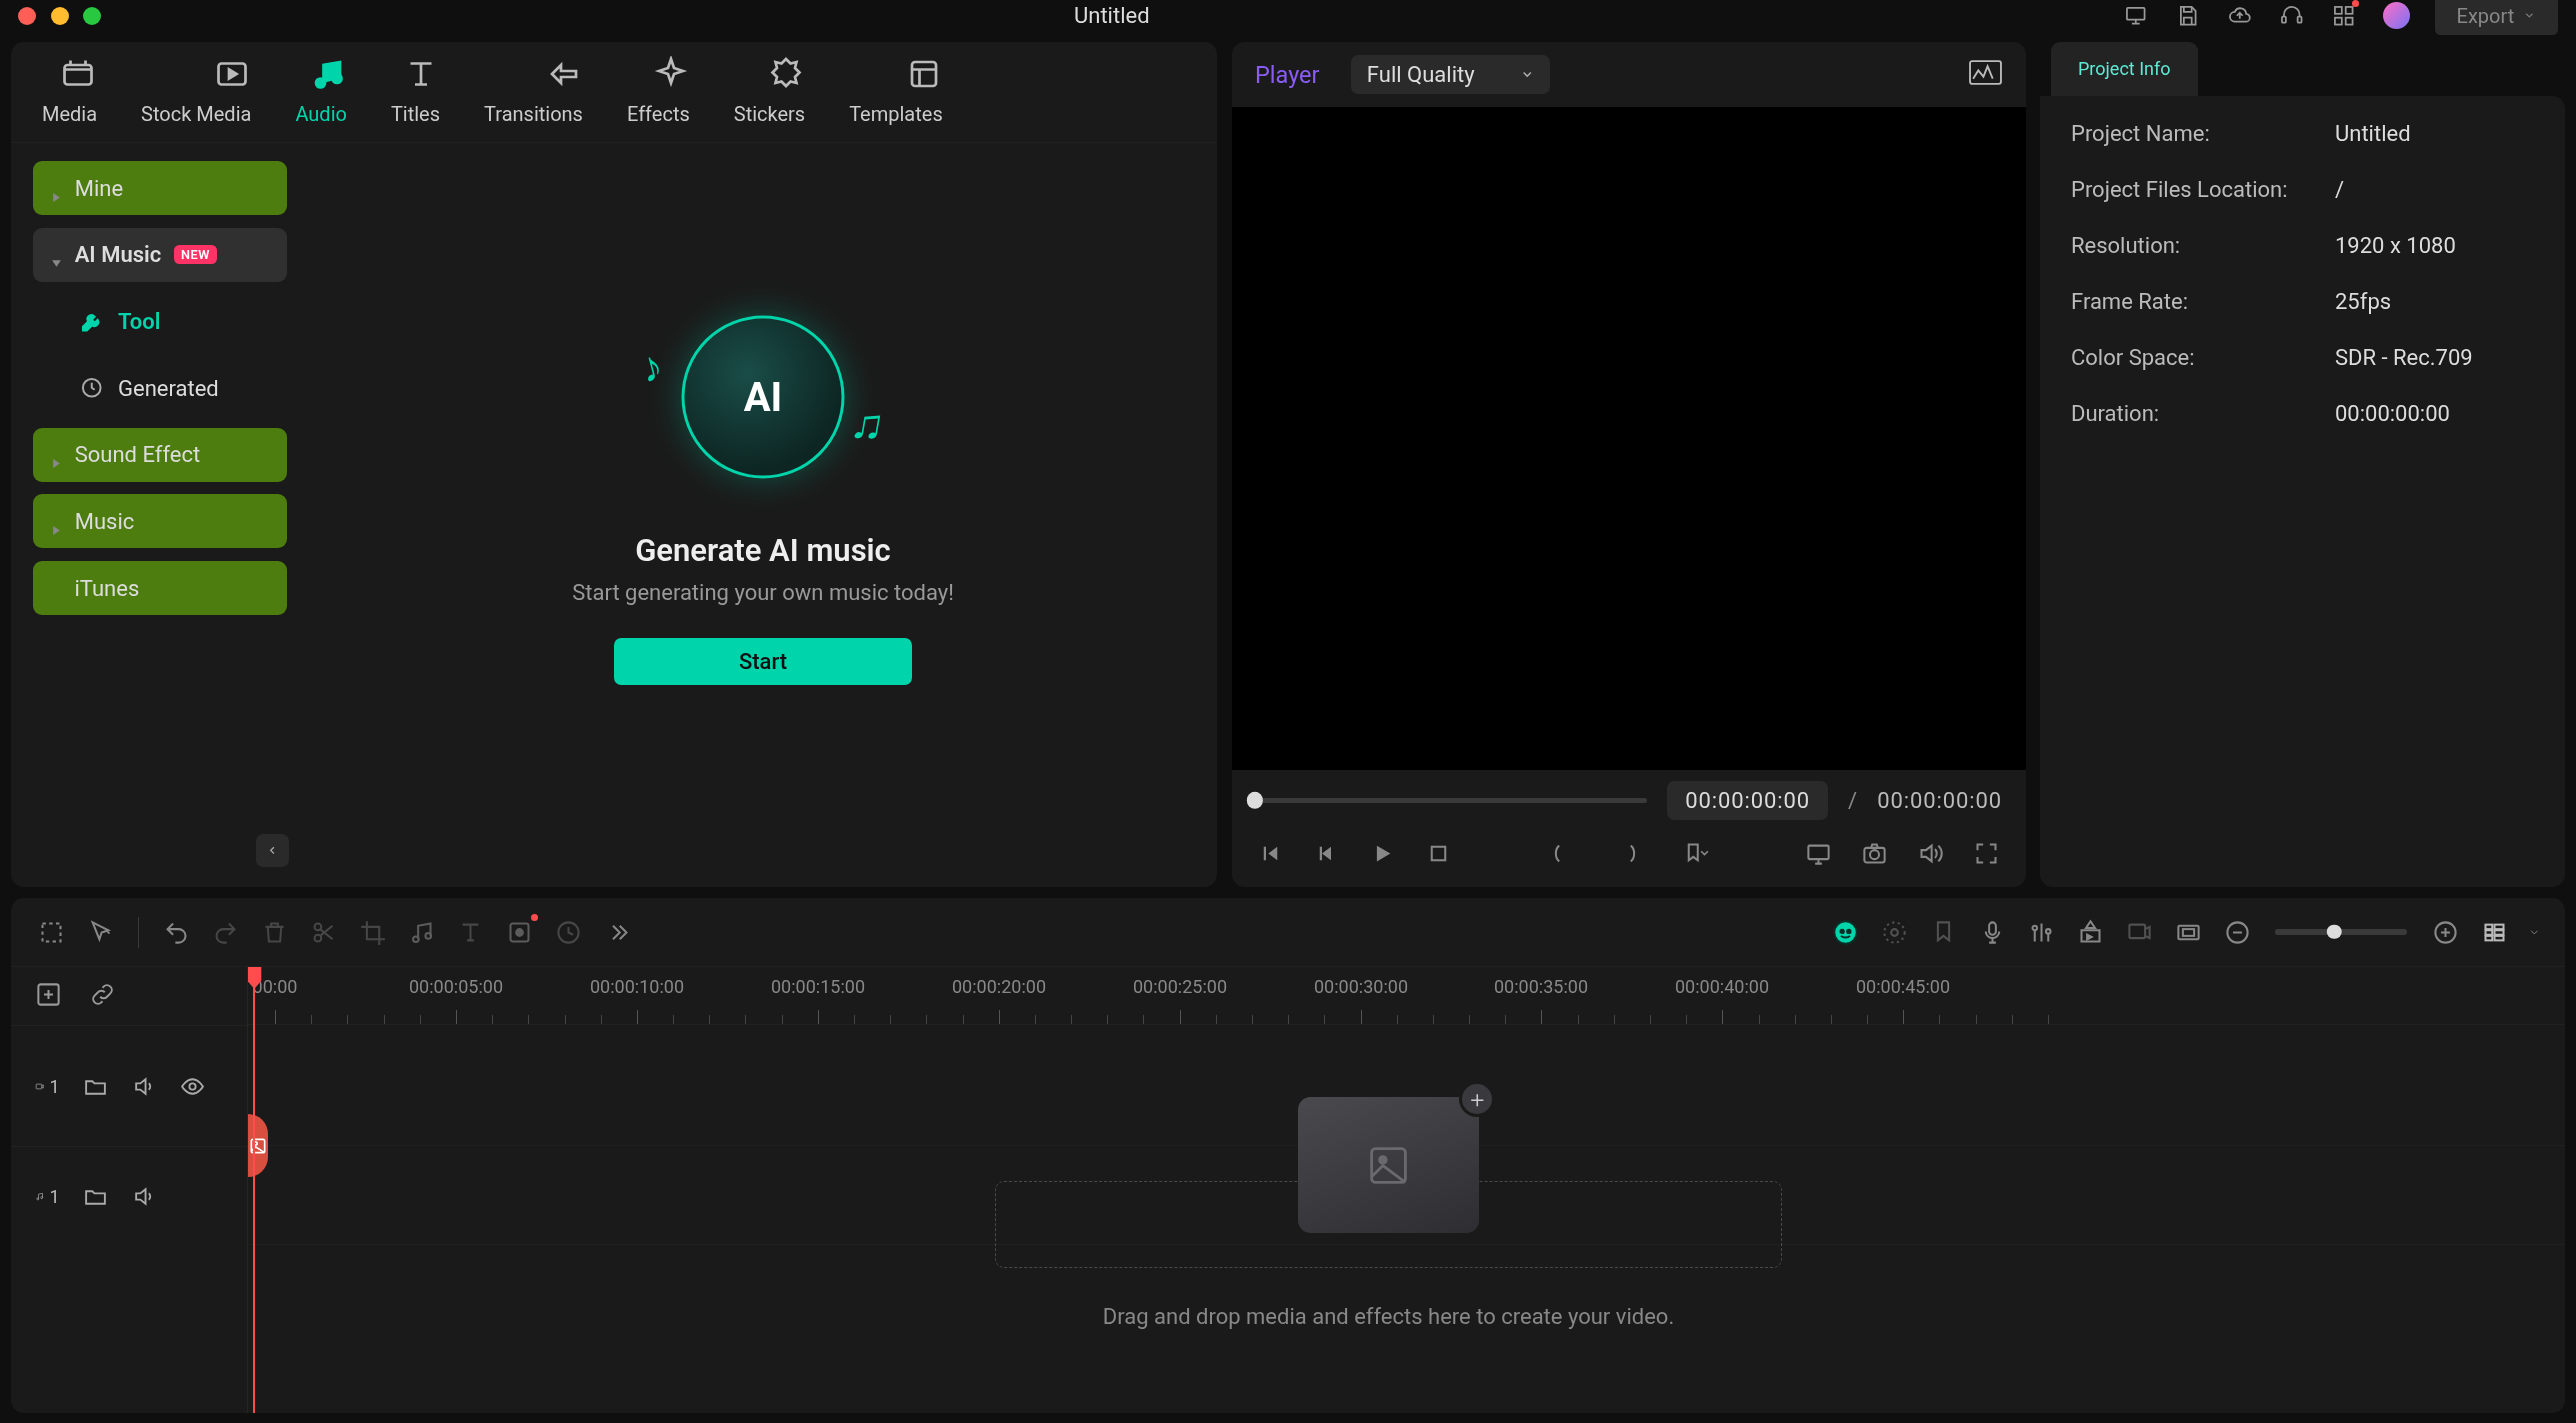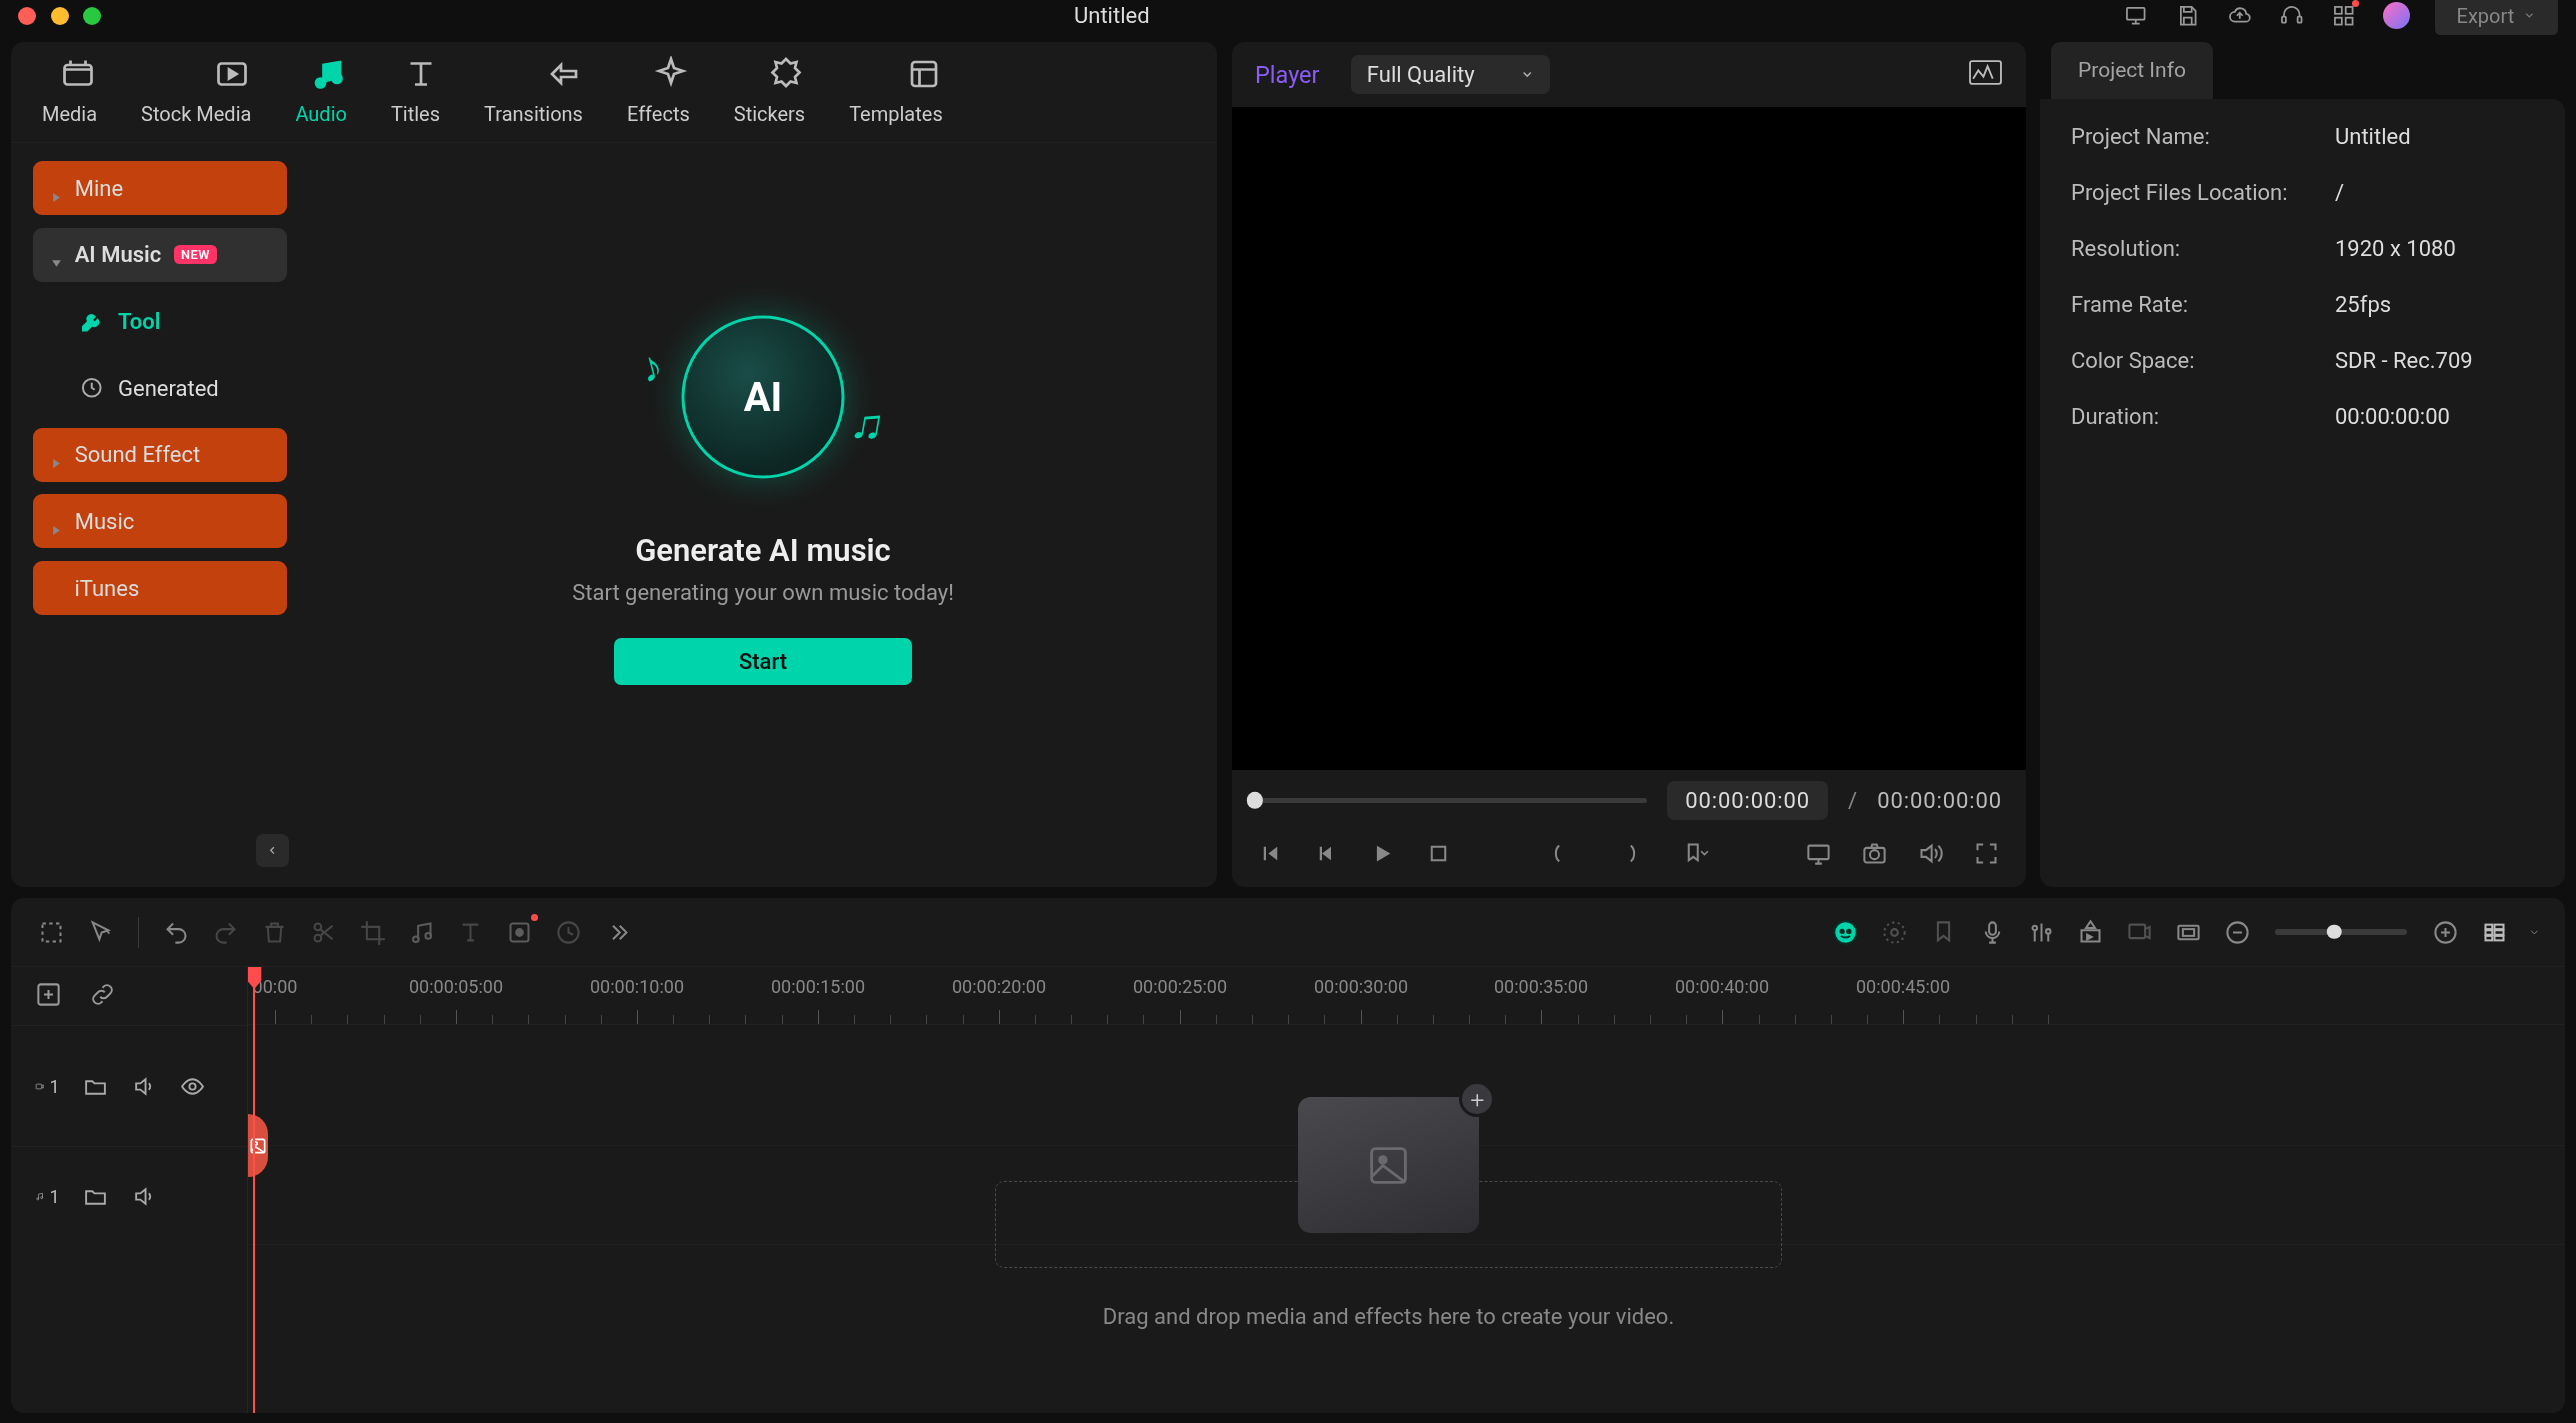--- a/index.html
+++ b/index.html
@@ -32,21 +32,21 @@
   .media-tab.first { padding-left: 31px; }
   .media-tab .micon { width: 38px; height: 38px; display: flex; align-items: center; justify-content: center; }
   .media-tab .micon svg { width: 36px; height: 36px; fill: none; stroke: #bbb; stroke-width: 1.8; }
   .media-tab.active .micon svg { stroke: #00d4aa; fill: #00d4aa; }
   .media-tab .mlabel { font-size: 20px; color: #ccc; }
   .media-tab.active .mlabel { color: #00d4aa; }
 
   .media-body { flex: 1; display: flex; }
   .media-sidebar { width: 298px; padding: 18px 22px; display: flex; flex-direction: column; gap: 12.7px; position: relative; }
   .side-item { display: flex; align-items: center; gap: 12.7px; padding: 14.5px 18px; border-radius: 9px; font-size: 22px; color: #ddd; cursor: pointer; }
-  .side-item.sel-dark { background: #c2410c; }
+  .side-item.sel-dark { background: #4d7c0f; }
   .side-item.sel-dark.active { background: #303030; }
   .side-item .tri { width: 11px; height: 11px; }
   .side-item .tri svg { width: 11px; height: 11px; fill: #888; }
   .side-item.sub { padding-left: 47px; gap: 14.5px; }
   .side-item.sub.active { color: #00d4aa; }
   .side-item.sub.active .sicon svg { stroke: #00d4aa; fill: #00d4aa; }
   .side-item .sicon { width: 23.5px; height: 23.5px; }
   .side-item .sicon svg { width: 23.5px; height: 23.5px; fill: none; stroke: #aaa; stroke-width: 2; }
   .new-badge { background: #ff3366; color: #fff; font-size: 12.7px; padding: 1.8px 7.2px; border-radius: 5.4px; font-weight: 600; letter-spacing: 0.5px; }
   .collapse-handle { position: absolute; bottom: 20px; right: 20px; width: 33px; height: 33px; background: #2a2a2a; border-radius: 7.2px; display: flex; align-items: center; justify-content: center; }
@@ -82,21 +82,21 @@
   .pc-group { display: flex; gap: 25px; align-items: center; }
   .pc-icon { width: 31px; height: 31px; display: flex; align-items: center; justify-content: center; color: #888; }
   .pc-icon svg { width: 27px; height: 27px; fill: none; stroke: currentColor; stroke-width: 1.8; }
   .pc-icon.fill svg { fill: currentColor; stroke: none; }
   .player-controls .mid-spacer { flex: 1; display:flex; justify-content:center; gap: 36px; color:#777;}
   .player-controls .right-group { display: flex; gap: 25px; align-items: center; }
 
   
   .inspector { display: flex; flex-direction: column; }
   .inspector-tabs { display: flex; padding-left: 11px; }
-  .inspector-tab { background: #232323; padding: 16.3px 27px; border-radius: 9px 9px 0 0; font-size: 21px; color: #a3a3a3; }
+  .inspector-tab { background: #232323; padding: 16.3px 27px; border-radius: 9px 9px 0 0; font-size: 18px; color: #5eead4; }
   .inspector-body { flex: 1; background: #1a1a1a; border-radius: 0 12.7px 12.7px 12.7px; padding: 25px 31px; }
   .info-row { display: flex; margin-bottom: 31px; font-size: 22px; gap: 9px; }
   .info-row .k { width: 255px; color: #bbb; }
   .info-row .v { color: #ddd; }
 
   
   .timeline-wrap { padding: 11px; height: calc(1424px - 31px - 856px); }
   .timeline-panel { background: #1a1a1a; border-radius: 12.7px; height: 100%; display: flex; flex-direction: column; }
   .tl-toolbar { display: flex; align-items: center; padding: 12.7px 20px; gap: 9px; height: 69px; border-bottom: 0.9px solid rgba(255,255,255,0.03); }
   .tl-btn { width: 40px; height: 40px; display: flex; align-items: center; justify-content: center; color: #888; border-radius: 5.4px; }

